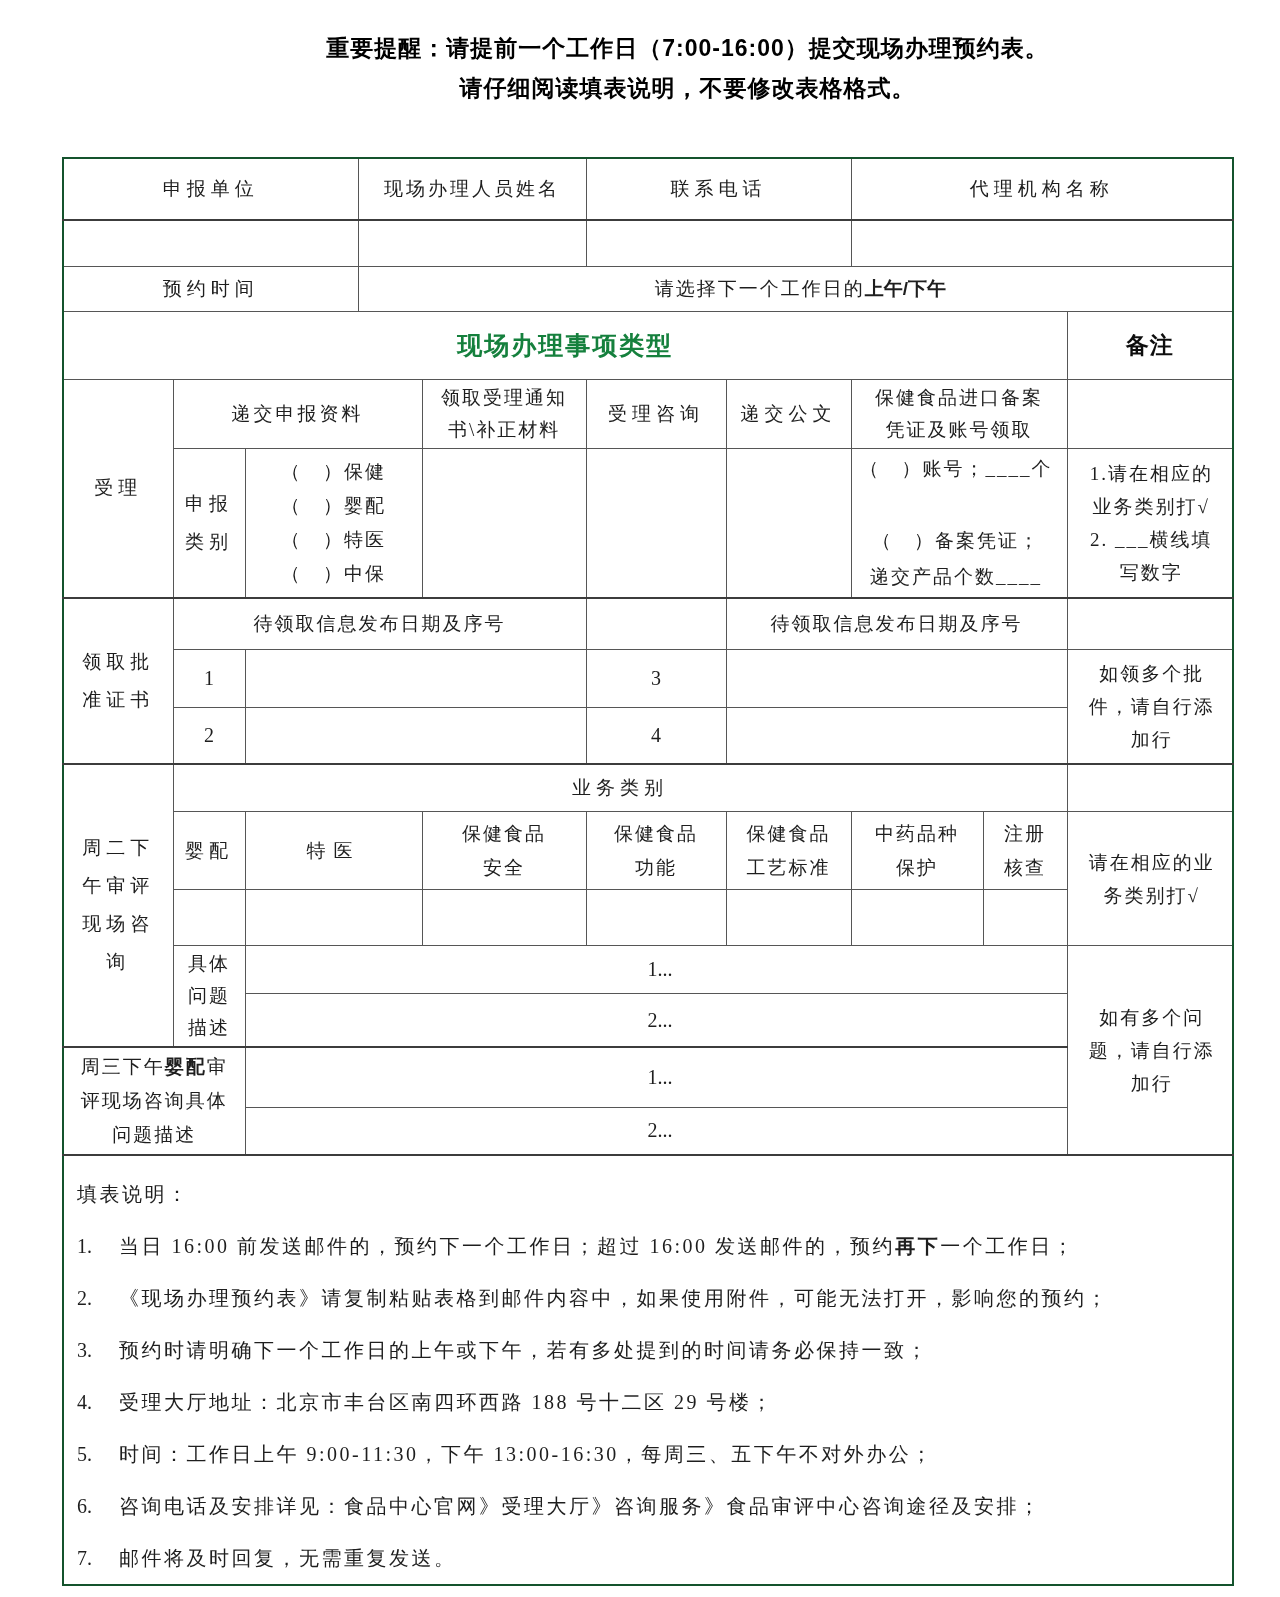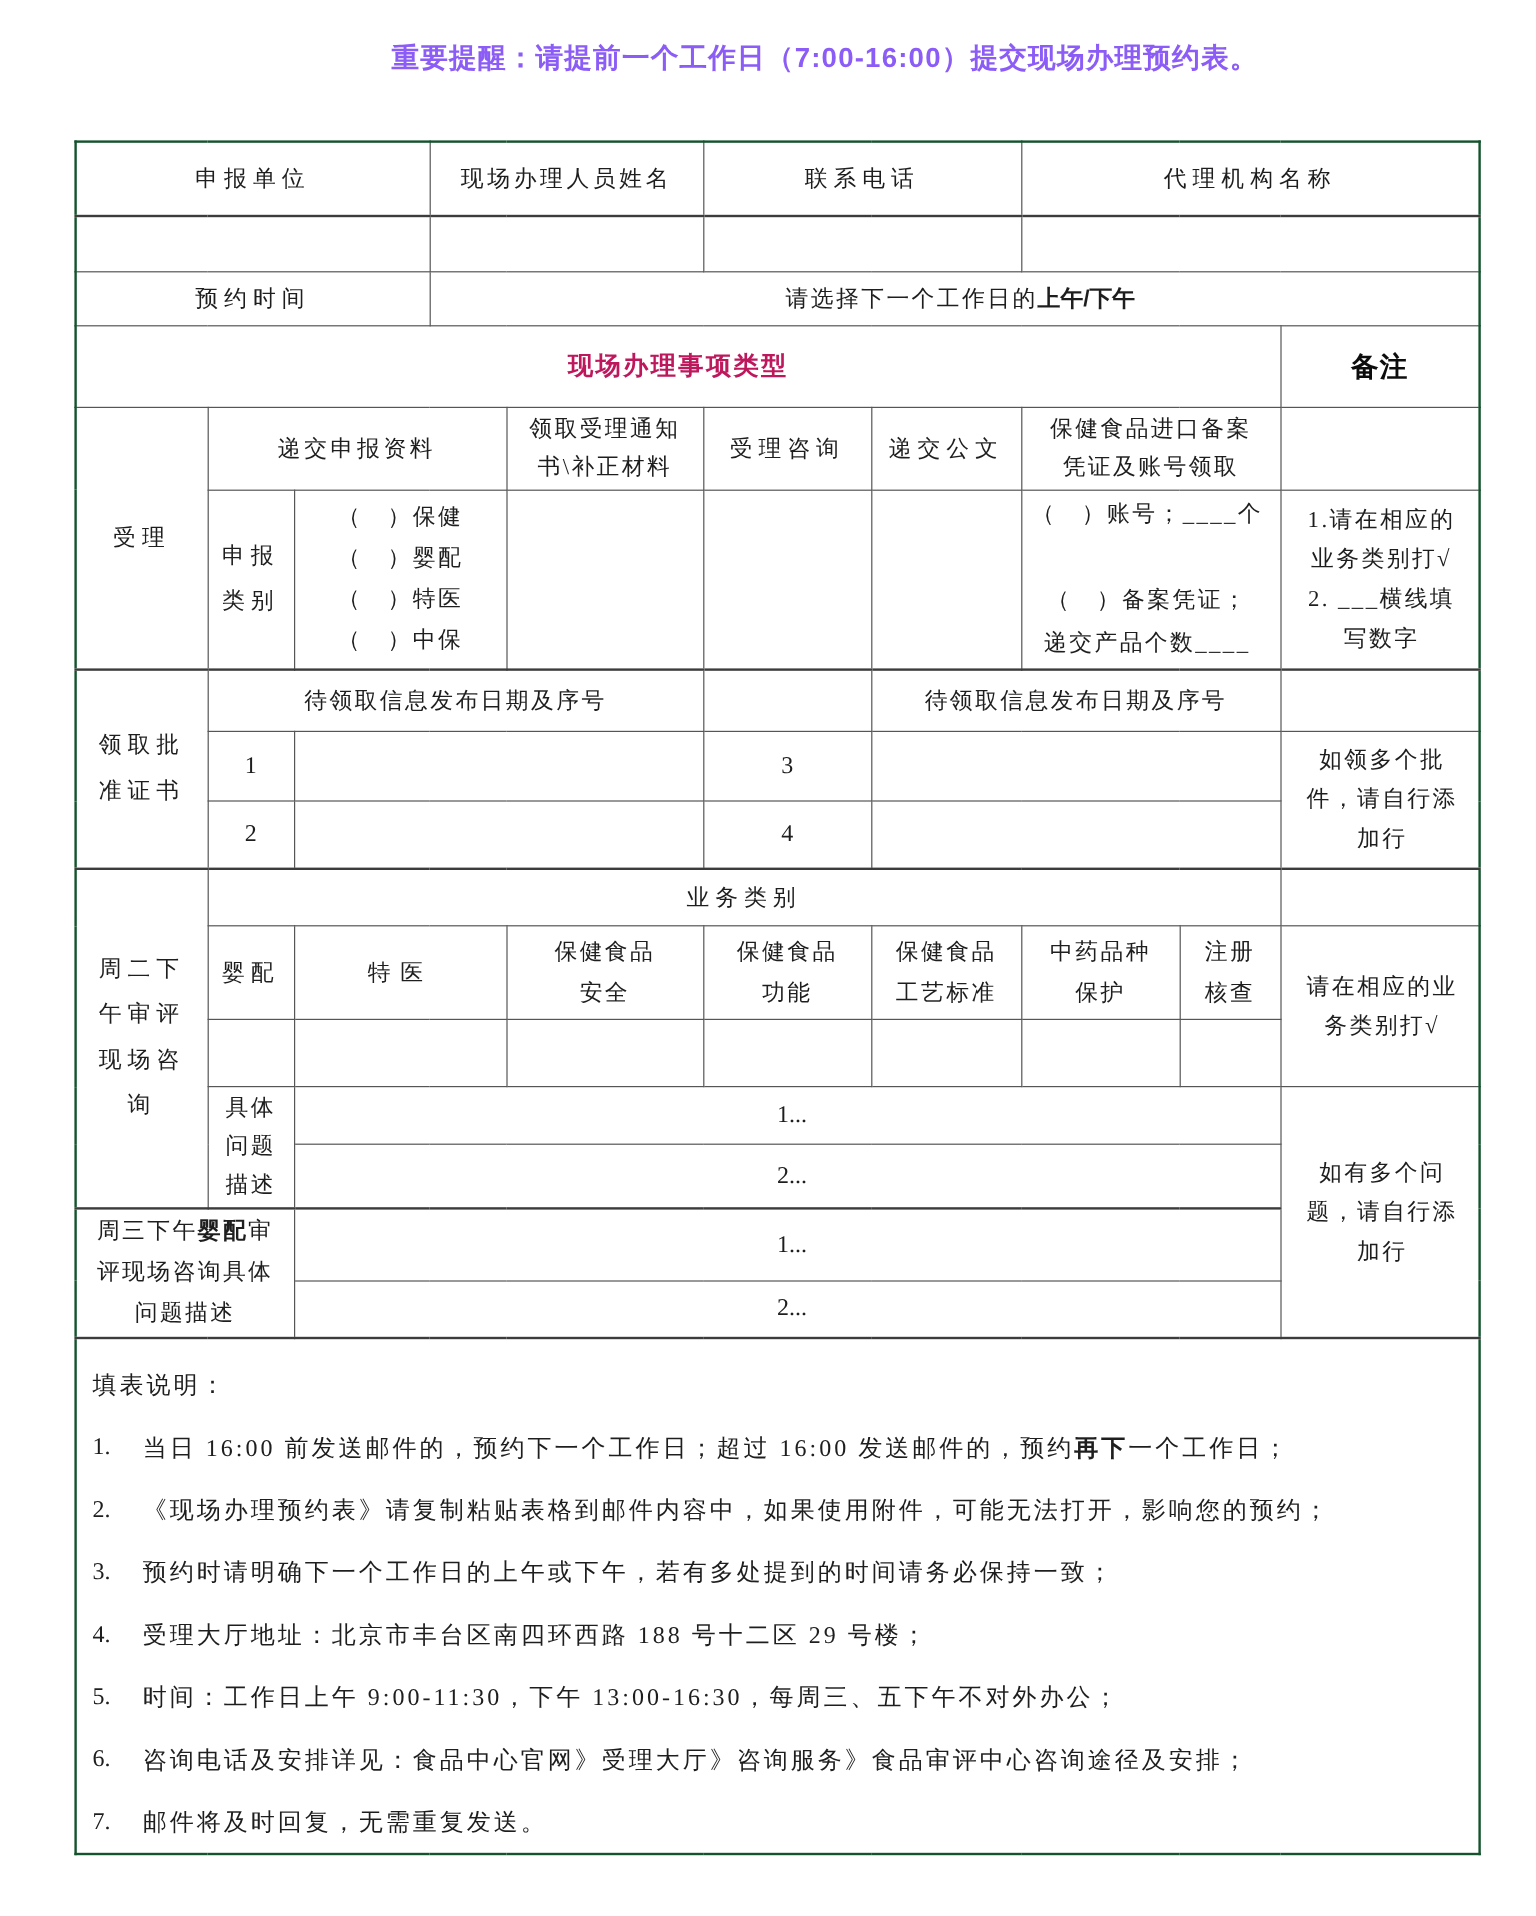--- a/index.html
+++ b/index.html
@@ -7,21 +7,21 @@
   body {
     width:1280px; height:1597px; background:#ffffff;
     font-family:"Liberation Serif","DejaVu Serif",serif;
     color:#1e1e1e;
   }
   .page { position:relative; width:1280px; height:1597px; overflow:hidden; }
 
   .notice {
     margin:28px 0 0 95px; text-align:center;
     font-family:"Liberation Sans","DejaVu Sans",sans-serif;
-    font-weight:700; font-size:23px; line-height:40px; color:#8b5cf6;
+    font-weight:700; font-size:23px; line-height:40px; color:#000000;
     letter-spacing:1px;
   }
 
   table.form {
     border-collapse:collapse; table-layout:fixed;
     width:1170px; margin:49px 0 0 62px;
     border:2px solid #14532d;
   }
   td {
     border:1px solid #565656;
@@ -31,21 +31,21 @@
   }
   tr.thick td { border-top-width:2px; border-top-color:#3c3c3c; }
 
   .hei { font-family:"Liberation Sans","DejaVu Sans",sans-serif; font-weight:700; }
   .pre { white-space:pre-line; }
   .left { text-align:center; }
   .top { vertical-align:top; }
   .sp5 { letter-spacing:5px; }
   .sp8 { letter-spacing:8px; }
 
-  .section-title { font-size:21px; letter-spacing:2px; color:#be185d;margin-top:32px; }
+  .section-title { font-size:25px; letter-spacing:2px; color:#15803d;margin-top:32px; }
   .remark-title  { font-size:23px; letter-spacing:1px; color:#0d0d0d; }
 
   .options { line-height:34px; }
   .voucher { line-height:36px; padding-left:0; padding-right:6px; }
   .accept-remark { line-height:33px; padding:8px 6px 0 9px; }
   .remark-note { line-height:33px; padding-left:10px; padding-right:6px; }
   .label-col { line-height:38px; }
   .num-cell { font-size:20px; letter-spacing:0; }
   .q-cell { padding-left:12px; letter-spacing:0; font-size:20px; }
   .value-label { letter-spacing:3px; }
@@ -60,20 +60,21 @@
   .note-num { width:42px; flex:none; letter-spacing:0; }
   .note-text { flex:1; white-space:nowrap; }
 </style>
 </head>
 <body>
 
 <div class="page">
 
   <div class="notice">
     <div>重要提醒：请提前一个工作日（7:00-16:00）提交现场办理预约表。</div>
+    <div>请仔细阅读填表说明，不要修改表格格式。</div>
   </div>
 
   <table class="form">
     <colgroup>
       <col style="width:110px">
         <col style="width:72px">
         <col style="width:113px">
       <col style="width:64px">
         <col style="width:164px">
         <col style="width:140px">

